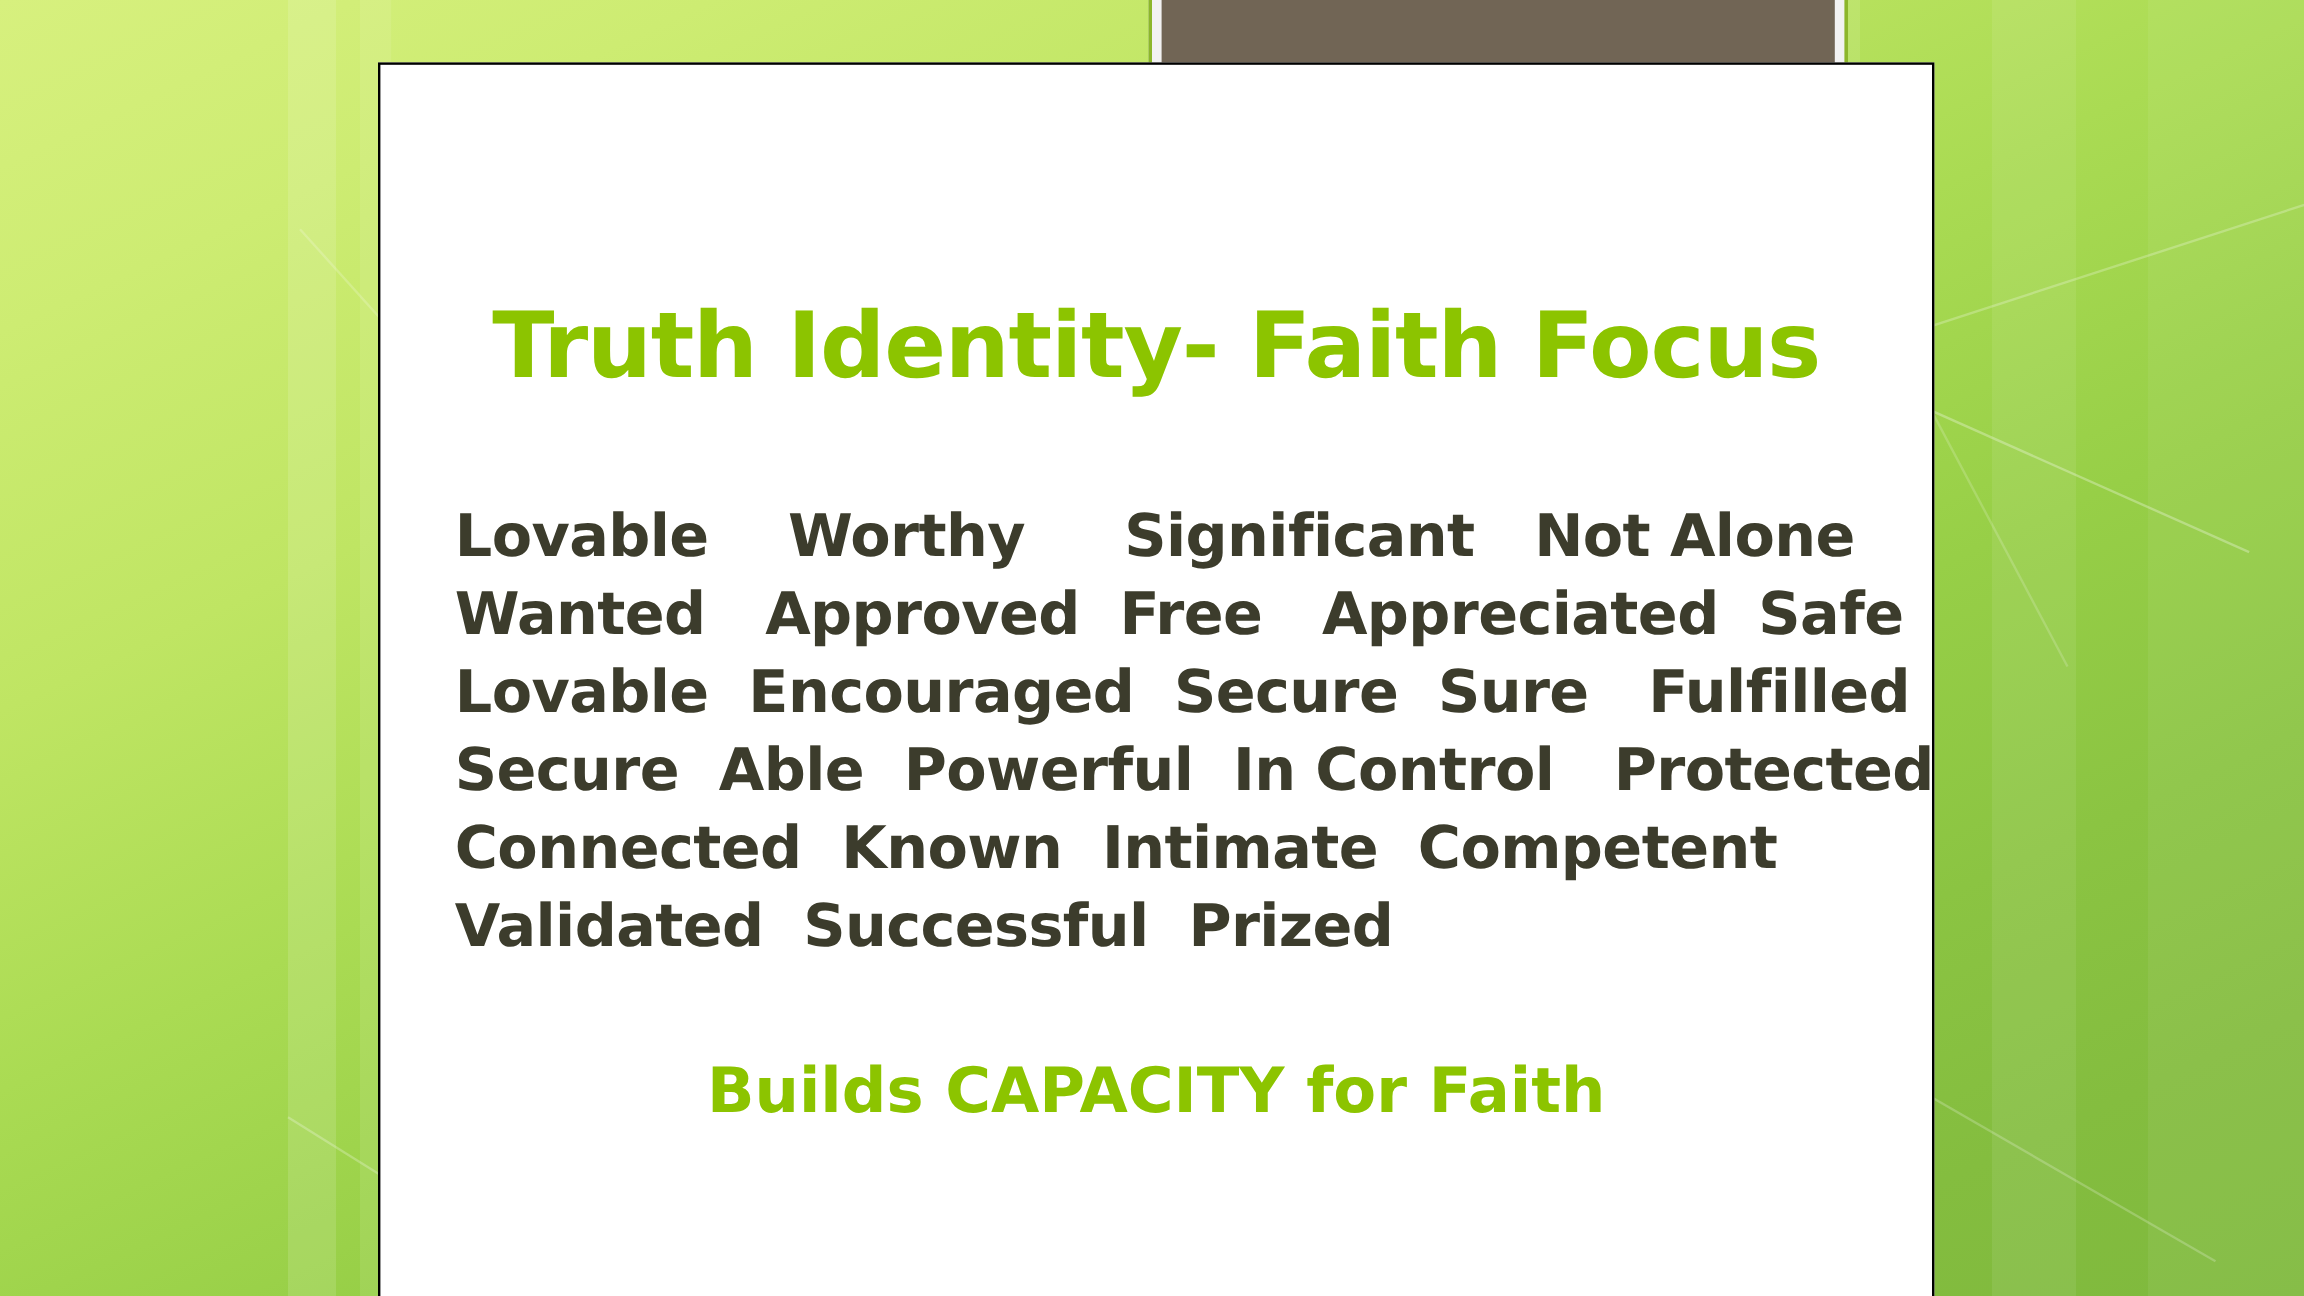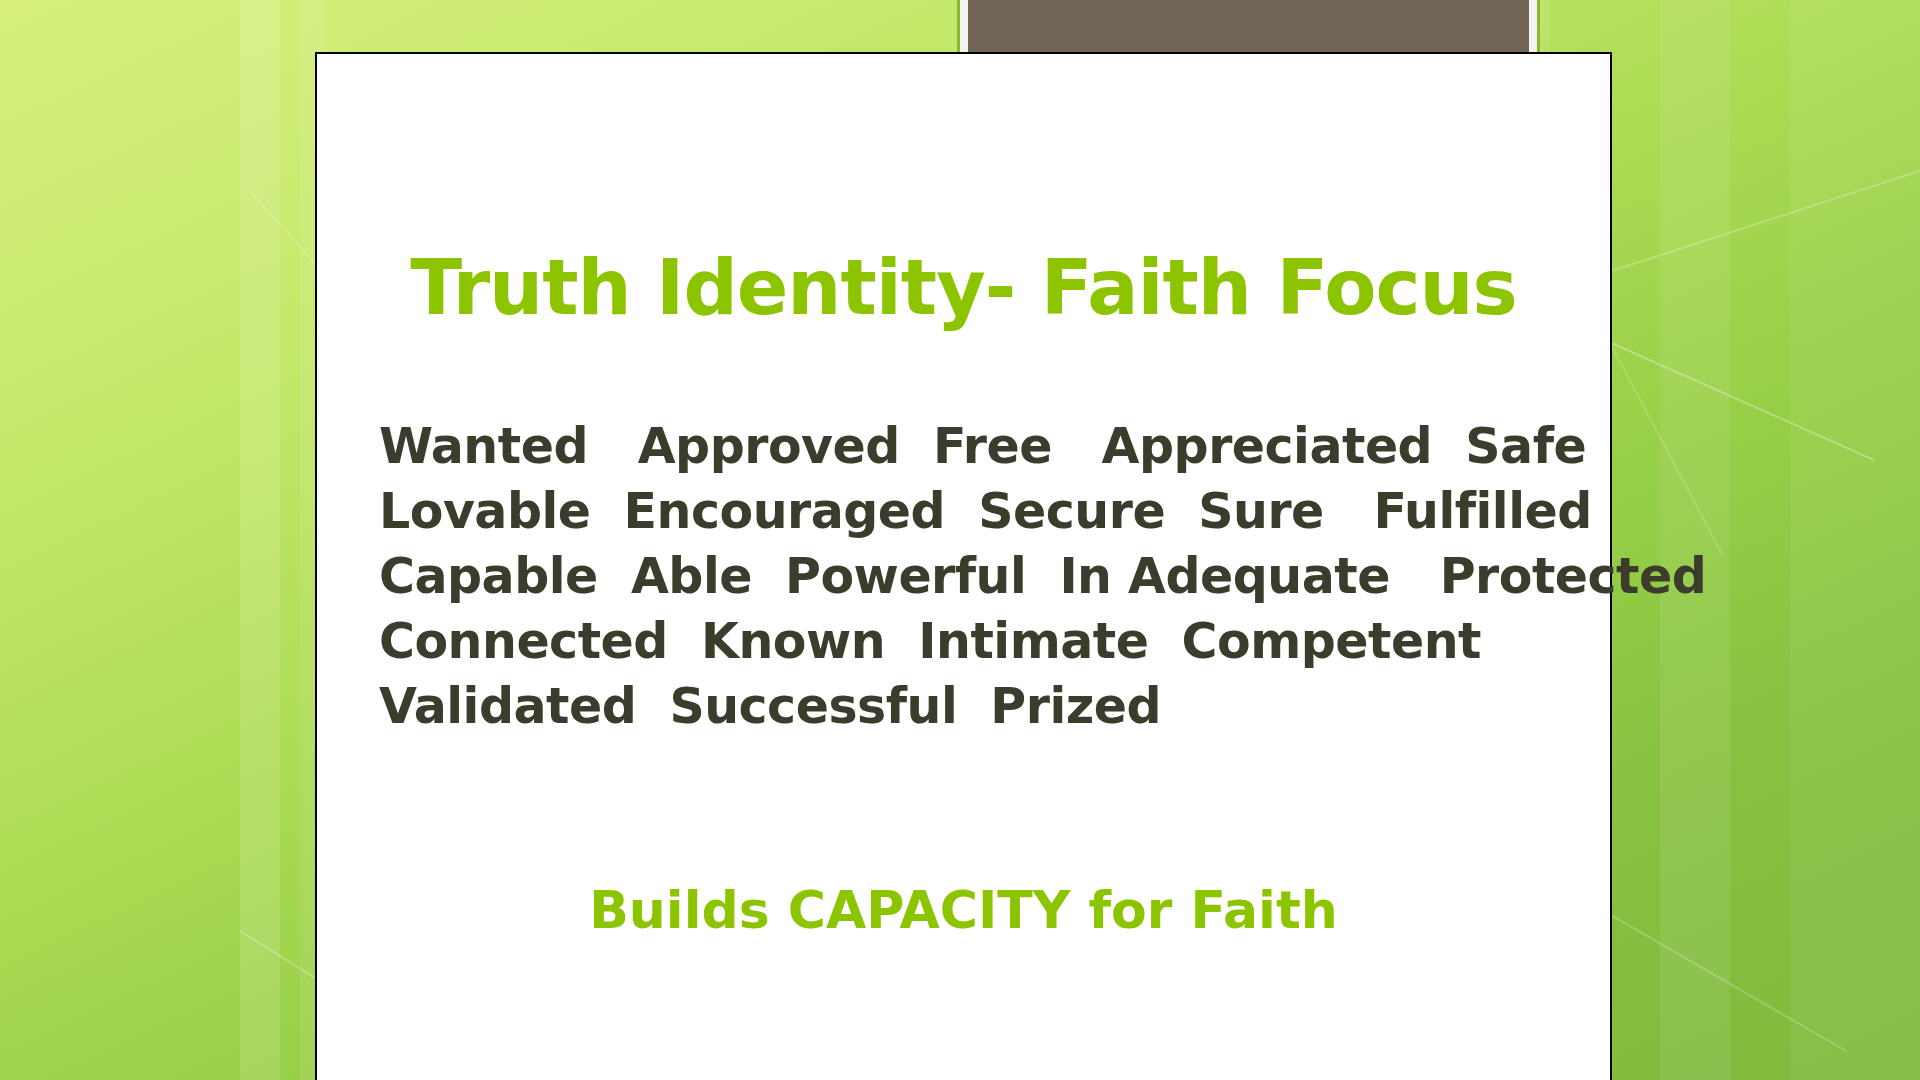--- a/index.html
+++ b/index.html
@@ -190,23 +190,24 @@
 
   <div id="top-accent">
     <div id="top-accent-fill"></div>
   </div>
 
   <div id="card">
 
     <div id="title">Truth Identity- Faith Focus</div>
 
     <div id="word-block">
+      <div class="word-line">Lovable    Worthy     Significant   Not Alone</div>
       <div class="word-line">Wanted   Approved  Free   Appreciated  Safe</div>
       <div class="word-line">Lovable  Encouraged  Secure  Sure   Fulfilled</div>
-      <div class="word-line">Capable  Able  Powerful  In Adequate   Protected</div>
+      <div class="word-line">Secure  Able  Powerful  In Control   Protected</div>
       <div class="word-line">Connected  Known  Intimate  Competent</div>
       <div class="word-line">Validated  Successful  Prized</div>
     </div>
 
     <div id="closing">Builds CAPACITY for Faith</div>
 
   </div>
 </div>
 
 </body></html>

